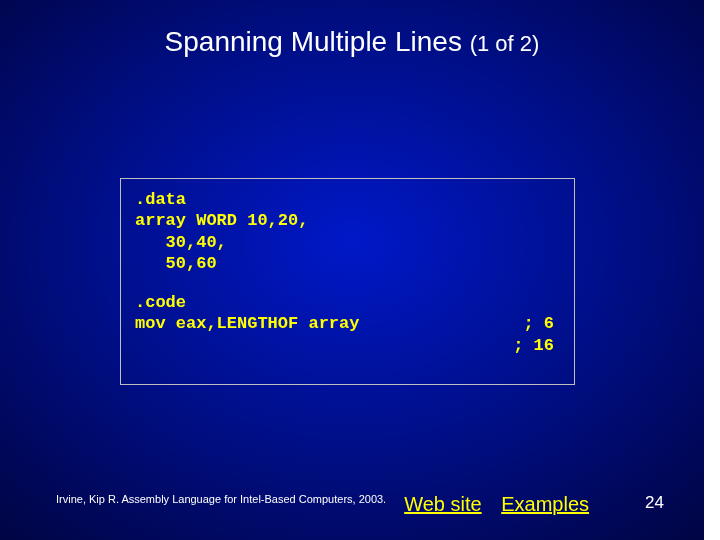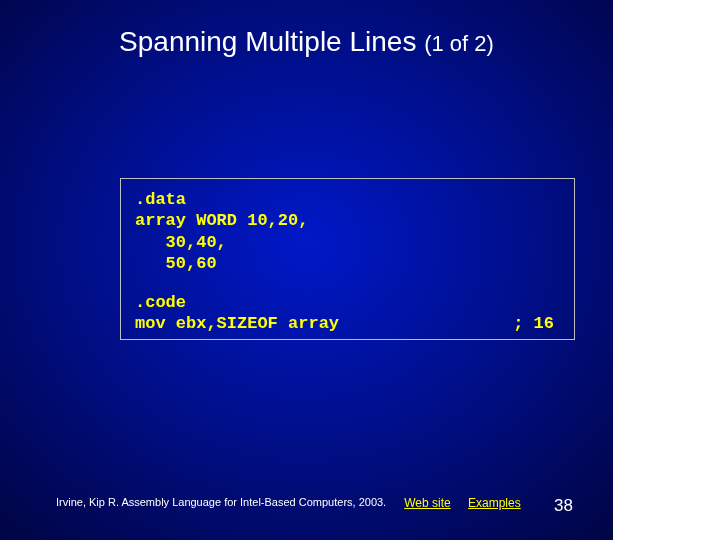--- a/index.html
+++ b/index.html
@@ -4,21 +4,21 @@
 <style>
   html, body {
     margin: 0;
     padding: 0;
     width: 720px;
     height: 540px;
     overflow: hidden;
     font-family: Arial, Helvetica, sans-serif;
   }
   .slide {
-    width: 613px;
+    width: 704px;
     height: 540px;
     background: radial-gradient(ellipse 90% 90% at 50% 45%, #0018c8 0%, #000f8a 40%, #000757 70%, #000228 100%);
     position: relative;
     color: #ffffff;
     box-sizing: border-box;
   }
   .title {
     position: absolute;
     top: 26px;
     left: 0;
@@ -39,21 +39,21 @@
     font-size: 18px;
     line-height: 1.28;
     color: #ffffff;
   }
   .codebox {
     position: absolute;
     top: 178px;
     left: 120px;
     width: 455px;
     border: 1px solid #bfbfbf;
-    padding: 10px 14px 4px 14px;
+    padding: 10px 14px 28px 14px;
     font-family: "Courier New", Courier, monospace;
     font-size: 17px;
     font-weight: bold;
     color: #ffff00;
     line-height: 1.25;
     box-sizing: border-box;
   }
   .codebox pre {
     margin: 0;
     white-space: pre;
@@ -81,21 +81,21 @@
     font-size: 11px;
     color: #ffffff;
     display: flex;
     align-items: flex-start;
   }
   .footer .cite {
     white-space: nowrap;
   }
   .footer .links {
     margin-left: 18px;
-    font-size: 12px;
+    font-size: 20px;
   }
   .footer a {
     color: #ffff00;
     text-decoration: underline;
     margin-right: 14px;
   }
   .footer .pagenum {
     margin-left: auto;
     font-size: 17px;
     color: #ffffff;
@@ -114,28 +114,31 @@
   <div class="codebox">
     <pre>.data
 array WORD 10,20,
    30,40,
    50,60</pre>
     <div class="block2">
       <div class="codeline">
         <span class="left">.code</span>
       </div>
       <div class="codeline">
-        <span class="left">mov ebx,SIZEOF array</span>
+        <span class="left">mov eax,LENGTHOF array</span>
+        <span class="comment">; 6 </span>
+      </div>
+      <div class="codeline">
         <span class="comment">; 16</span>
       </div>
     </div>
   </div>
 
   <div class="footer">
     <span class="cite">Irvine, Kip R. Assembly Language for Intel-Based Computers, 2003.</span>
     <span class="links">
       <a href="#">Web site</a>
       <a href="#">Examples</a>
     </span>
-    <span class="pagenum">38</span>
+    <span class="pagenum">24</span>
   </div>
 
 </div>
 
 </body></html>

